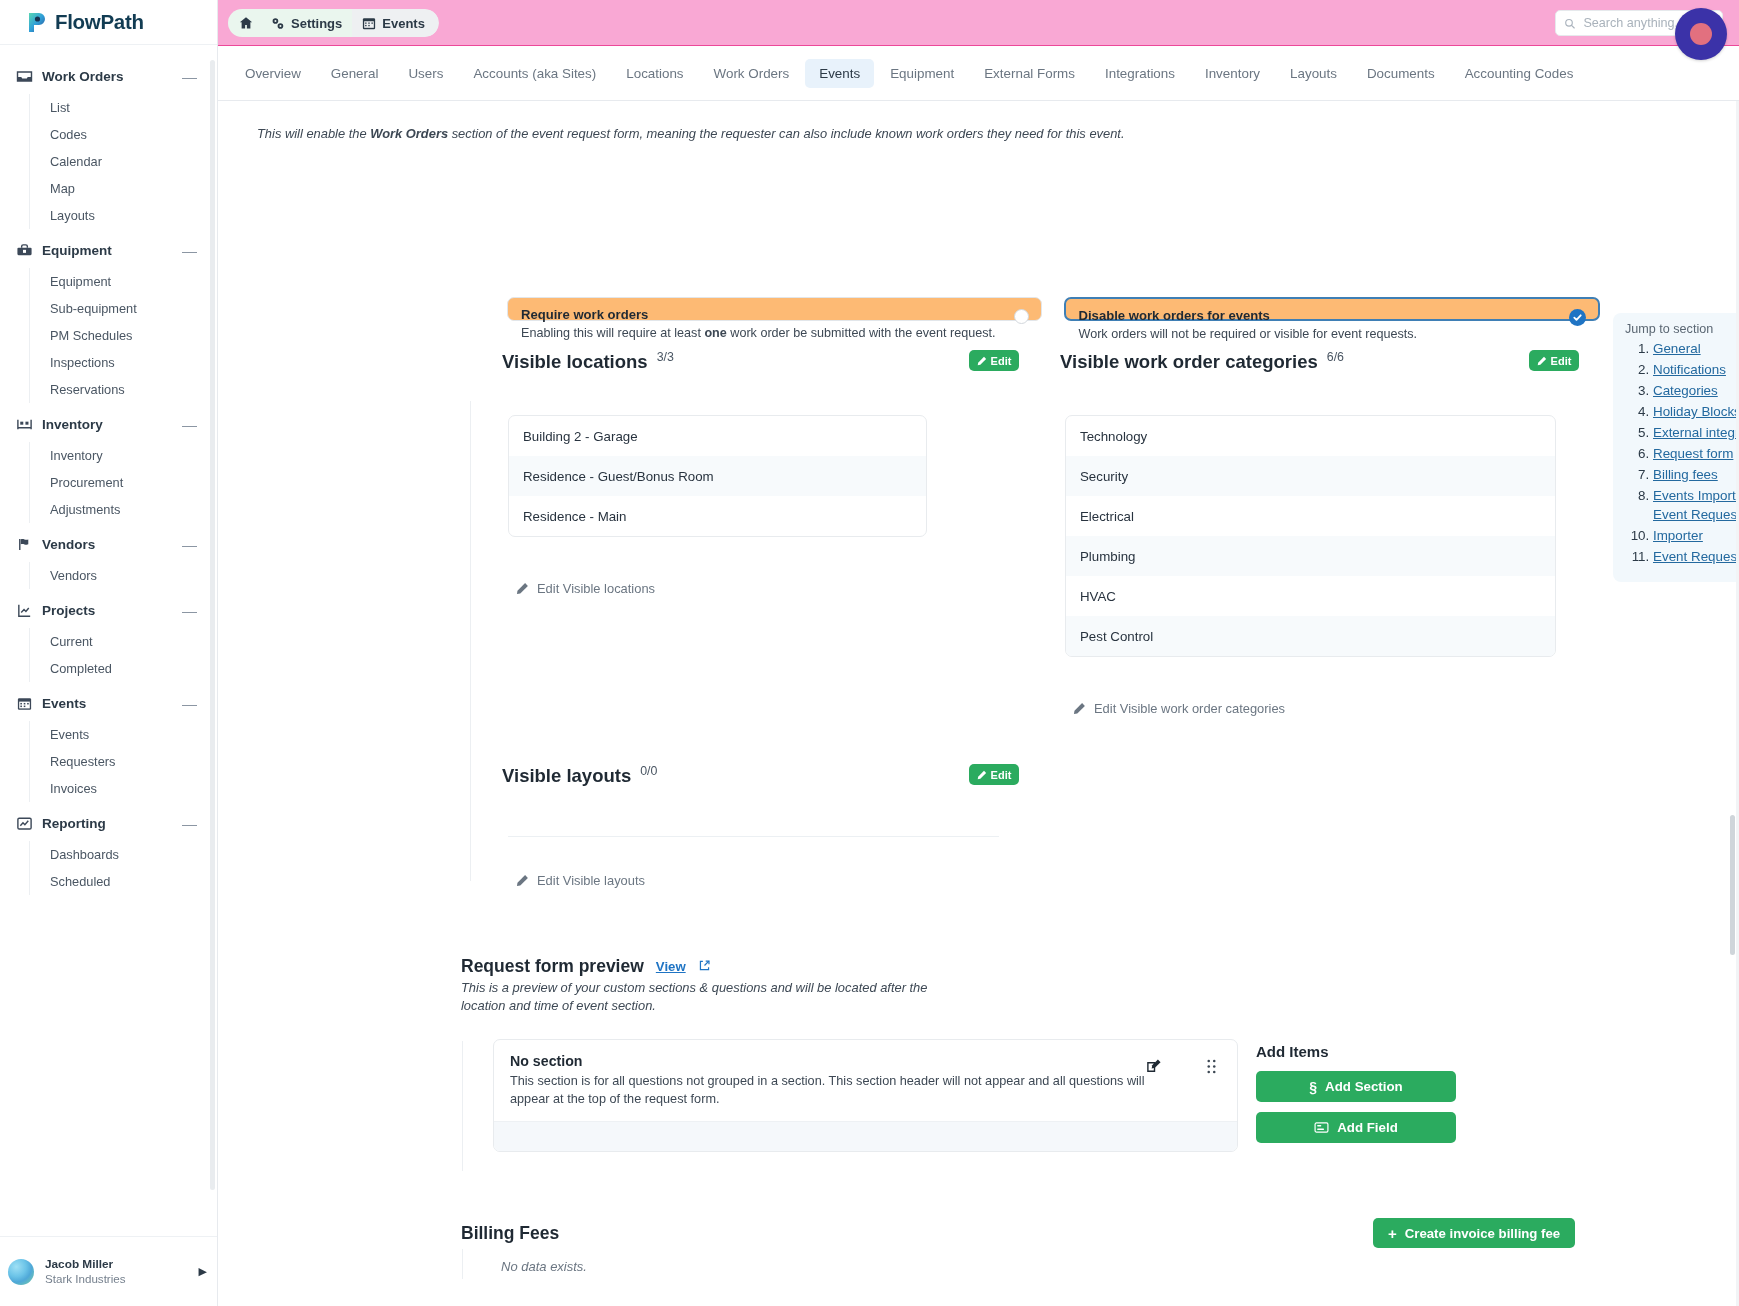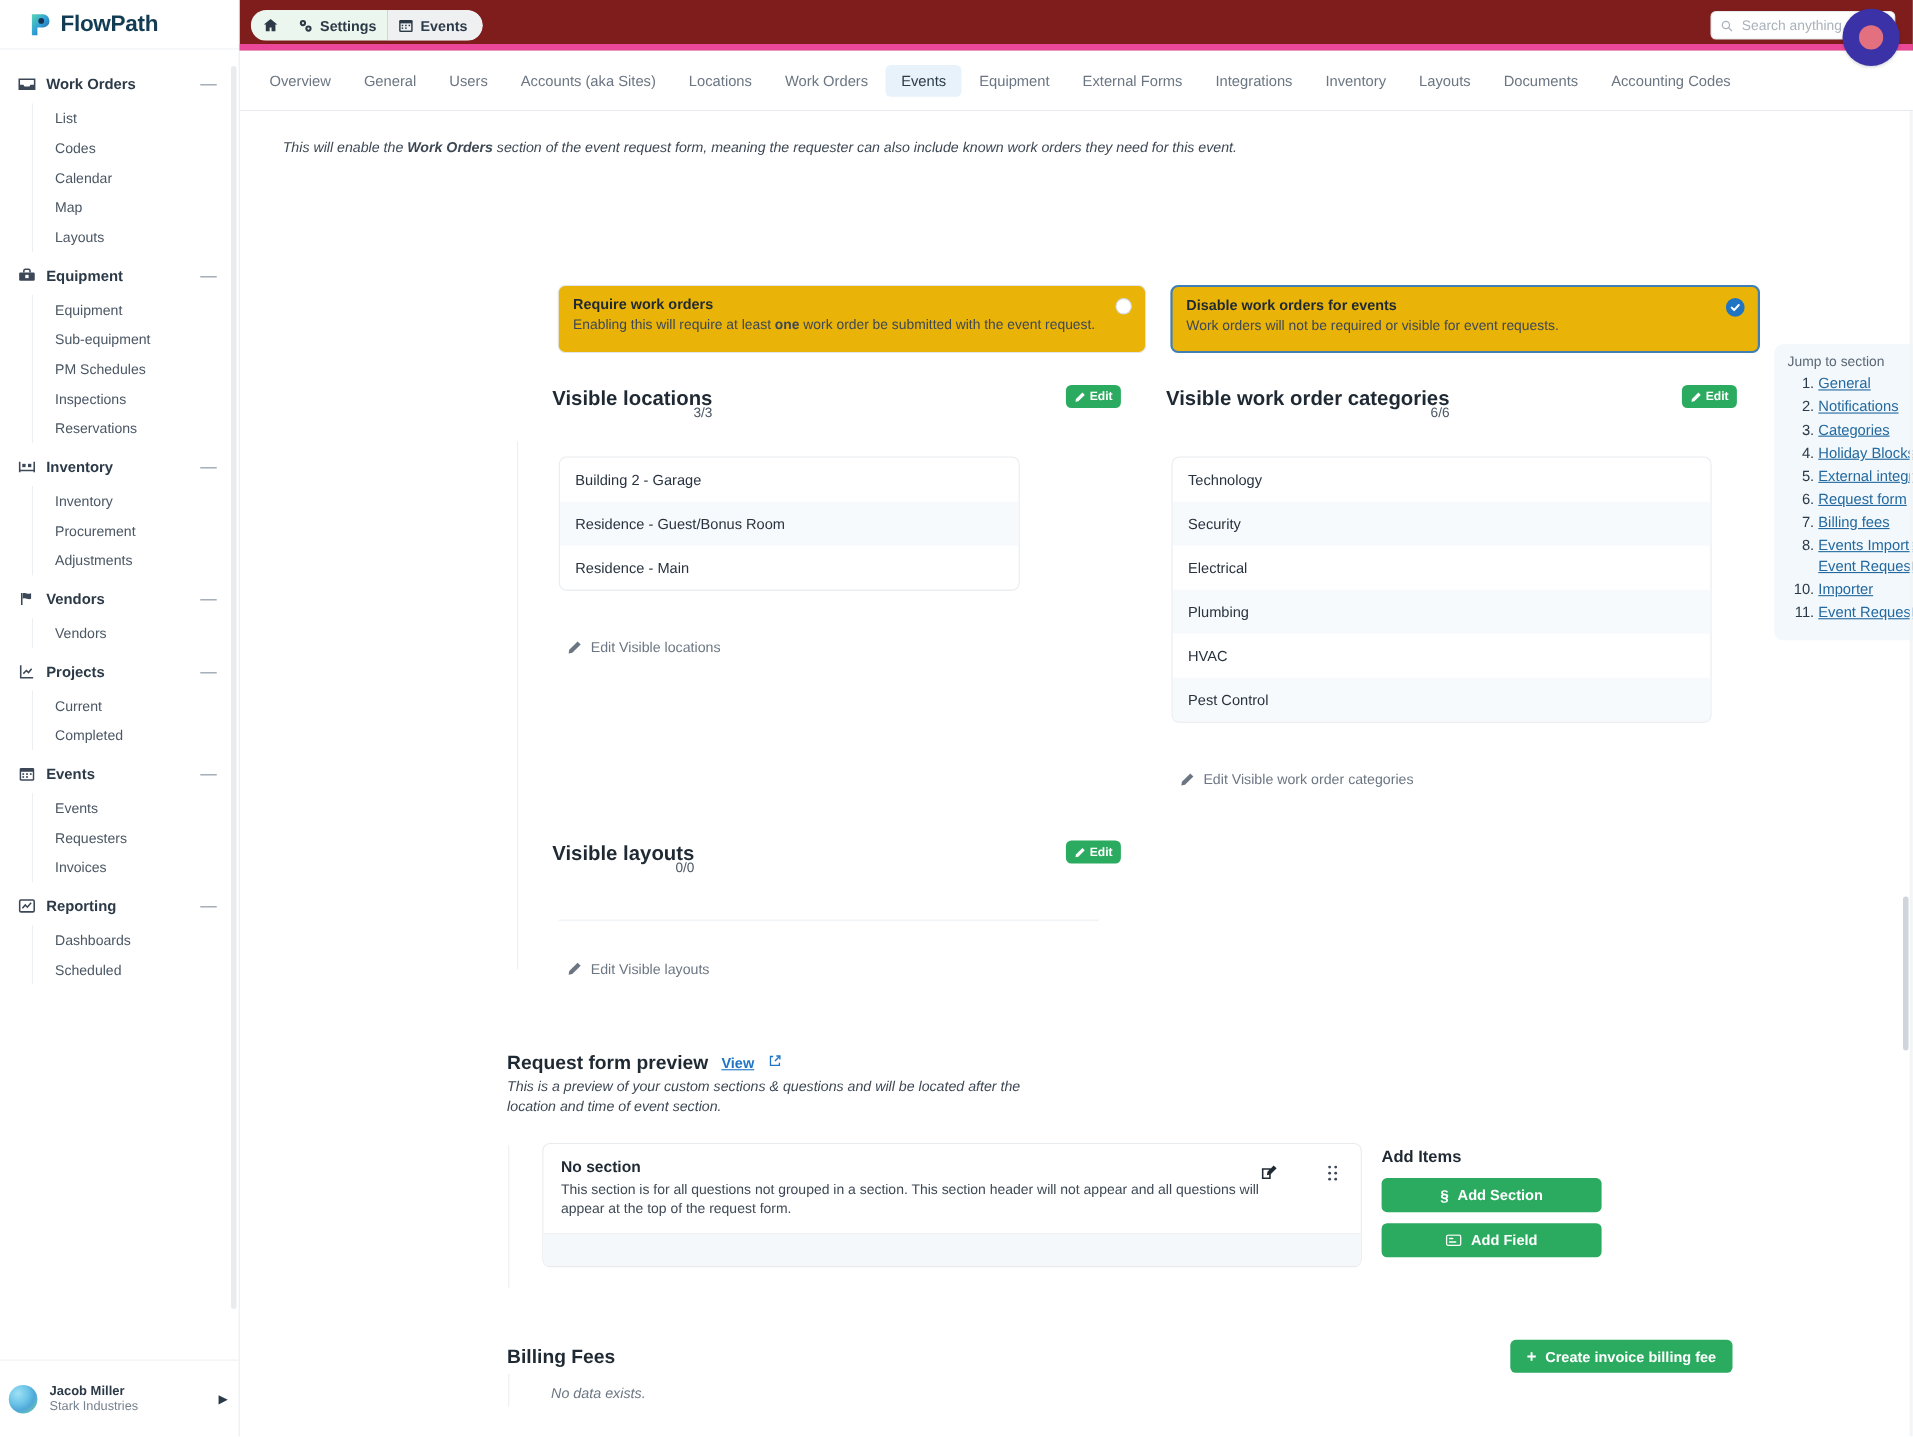--- a/index.html
+++ b/index.html
@@ -58,21 +58,21 @@
 
   
   #sb-scroll{
     position:absolute;right:2px;top:60px;width:5px;height:1130px;
     background:#e9ecef;border-radius:3px;
   }
 
   
   #topbar{
     position:absolute;left:218px;top:0;width:1521px;height:46px;
-    background:#7f1d1d;border-bottom:6px solid #ec4899;
+    background:#f9a8d4;border-bottom:1px solid #ec4899;
   }
   #breadcrumb{
     position:absolute;left:10px;top:9px;height:28px;
     display:flex;align-items:center;border-radius:14px;overflow:hidden;
   }
   .crumb{
     display:flex;align-items:center;gap:6px;height:28px;padding:0 10px;
     font-size:13px;font-weight:bold;color:#2c3a47;cursor:pointer;
   }
   .crumb.home{background:#eaf6ee;padding-left:11px;padding-right:7px;}
@@ -121,42 +121,41 @@
     margin:25px 0 12px 39px;
   }
   .intro-note b{font-weight:bold;}
 
   
   #option-row{
     position:absolute;left:289px;top:158px;width:1093px;height:62px;
     display:flex;gap:22px;
   }
   .opt-card{
-    flex:1;border:1px solid #e2e6ea;border-radius:7px;background:#eab308;
-    padding:9px 13px;position:relative;cursor:pointer;
+    flex:1;border:1px solid #e2e6ea;border-radius:7px;background:#fdba74;
+    padding:9px 13px;position:relative;cursor:pointer;margin-top:38px;
   }
   .opt-card.selected{border:2px solid #3f7fb5;}
   .opt-title{font-size:13.1px;font-weight:bold;color:#1f2933;margin-bottom:3px;}
   .opt-desc{font-size:12.6px;color:#3d4854;line-height:1.3;padding-right:26px;}
   .opt-desc b{font-weight:bold;}
   .opt-radio{
     position:absolute;right:12px;top:11px;width:15px;height:15px;border-radius:50%;
     border:1px solid #d3d8dd;background:#fff;
   }
   .opt-check{
     position:absolute;right:12px;top:10px;width:17px;height:17px;border-radius:50%;
     background:#1f74c4;display:flex;align-items:center;justify-content:center;
   }
   .opt-check svg{display:block}
 
   
   .panel-head{
-    display:flex;align-items:flex-end;
+    display:flex;align-items:center;
     position:absolute;
-    flex-direction:column;
   }
   .panel-title{font-size:18.5px;font-weight:bold;color:#1f2933;}
   .panel-count{font-size:12.4px;color:#4a5663;margin-left:9px;position:relative;top:-5px;}
   .btn-edit{
     position:absolute;width:50px;height:21px;background:#2bab5f;border-radius:5px;
     color:#fff;font-size:11px;font-weight:bold;display:flex;align-items:center;
     justify-content:center;gap:4px;cursor:pointer;border:0;
     font-family:"Liberation Sans", sans-serif;
   }
   .btn-edit svg{display:block}

